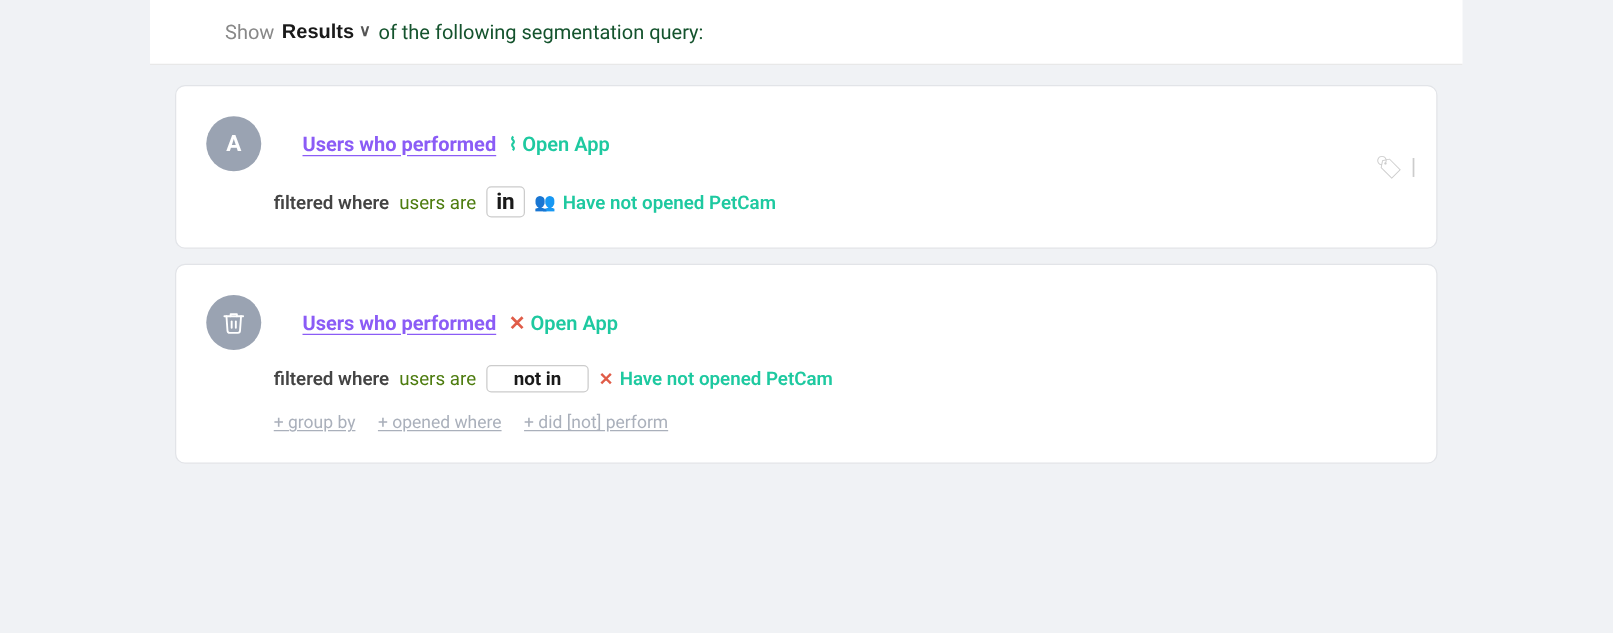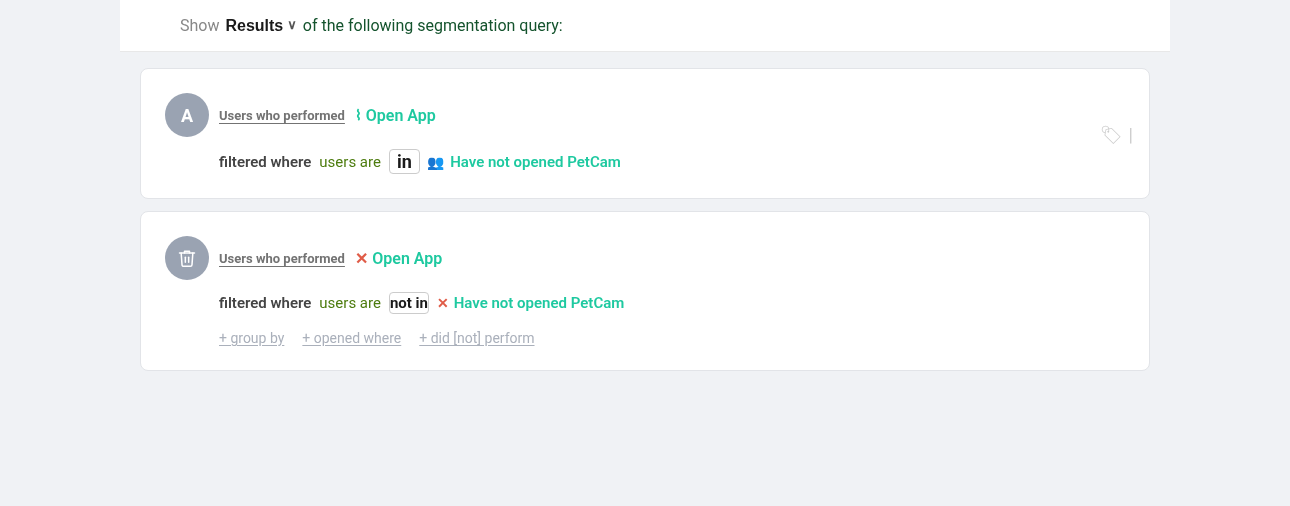--- a/index.html
+++ b/index.html
@@ -100,25 +100,26 @@
       background: #9aa3b2;
     }
 
     .badge-trash {
       background: #9aa3b2;
       font-size: 16px;
     }
 
     .users-who-performed {
       font-weight: 700;
-      font-size: 13px;
-      color: #737373;
+      font-size: 16px;
+      color: #8b5cf6;
       text-decoration: underline;
       text-underline-offset: 3px;
       cursor: pointer;
+      margin-left: 23px;
     }
 
     .event-link {
       color: #1ec9a0;
       font-weight: 600;
       font-size: 16px;
       text-decoration: none;
       cursor: pointer;
       display: flex;
       align-items: center;
@@ -164,21 +165,21 @@
       border-radius: 4px;
       padding: 1px 7px;
     }
 
     .not-in-badge {
       font-weight: 700;
       font-size: 15px;
       color: #1a1a1a;
       border: 1.5px solid #ccc;
       border-radius: 4px;
-      padding: 1px 0;
+      padding: 1px 21px;
     }
 
     .cohort-link {
       color: #1ec9a0;
       font-weight: 600;
       font-size: 15px;
       text-decoration: none;
       cursor: pointer;
       display: flex;
       align-items: center;

